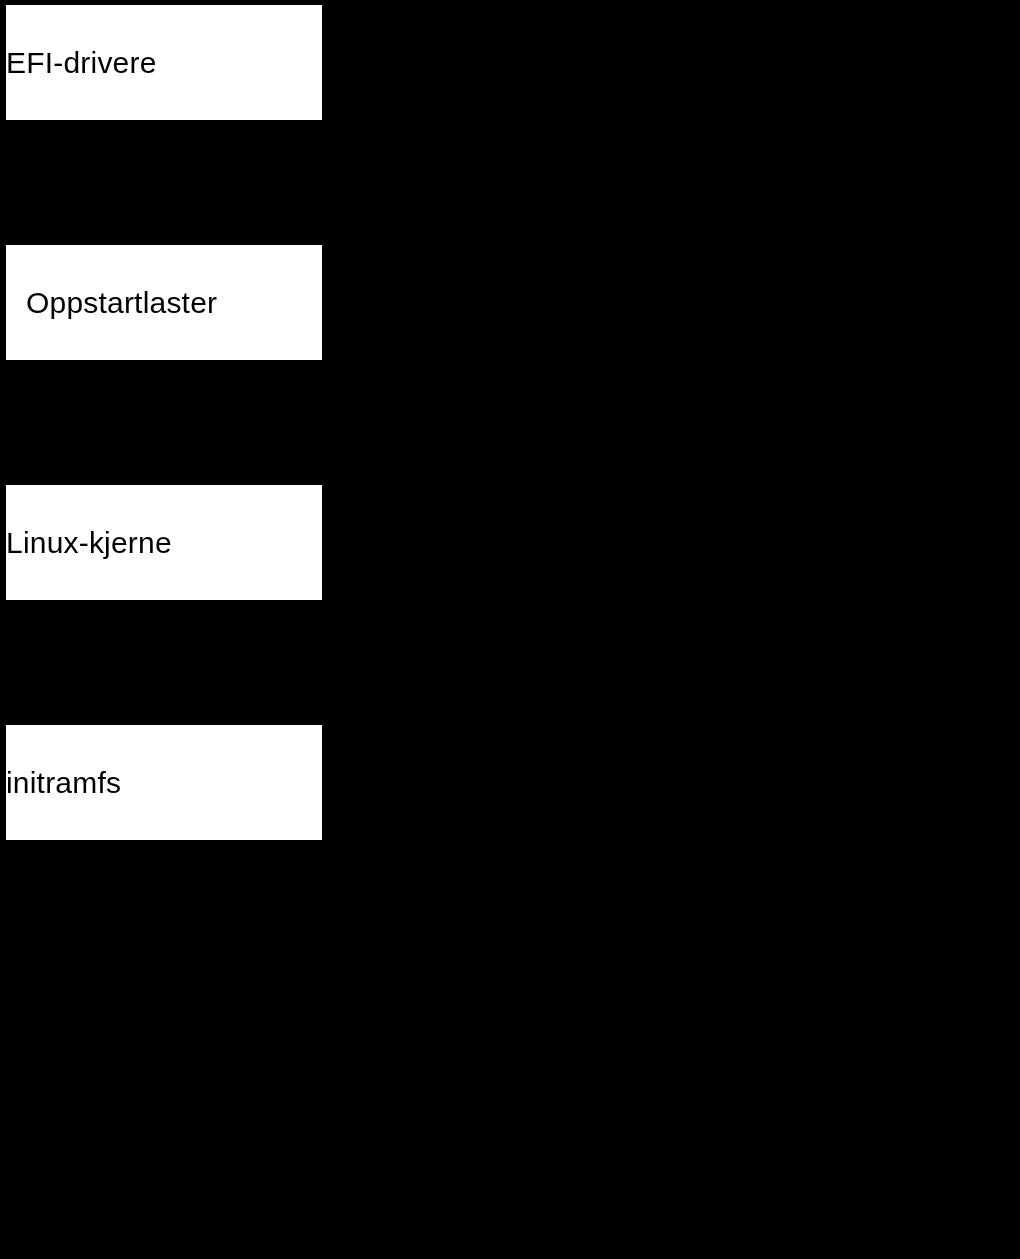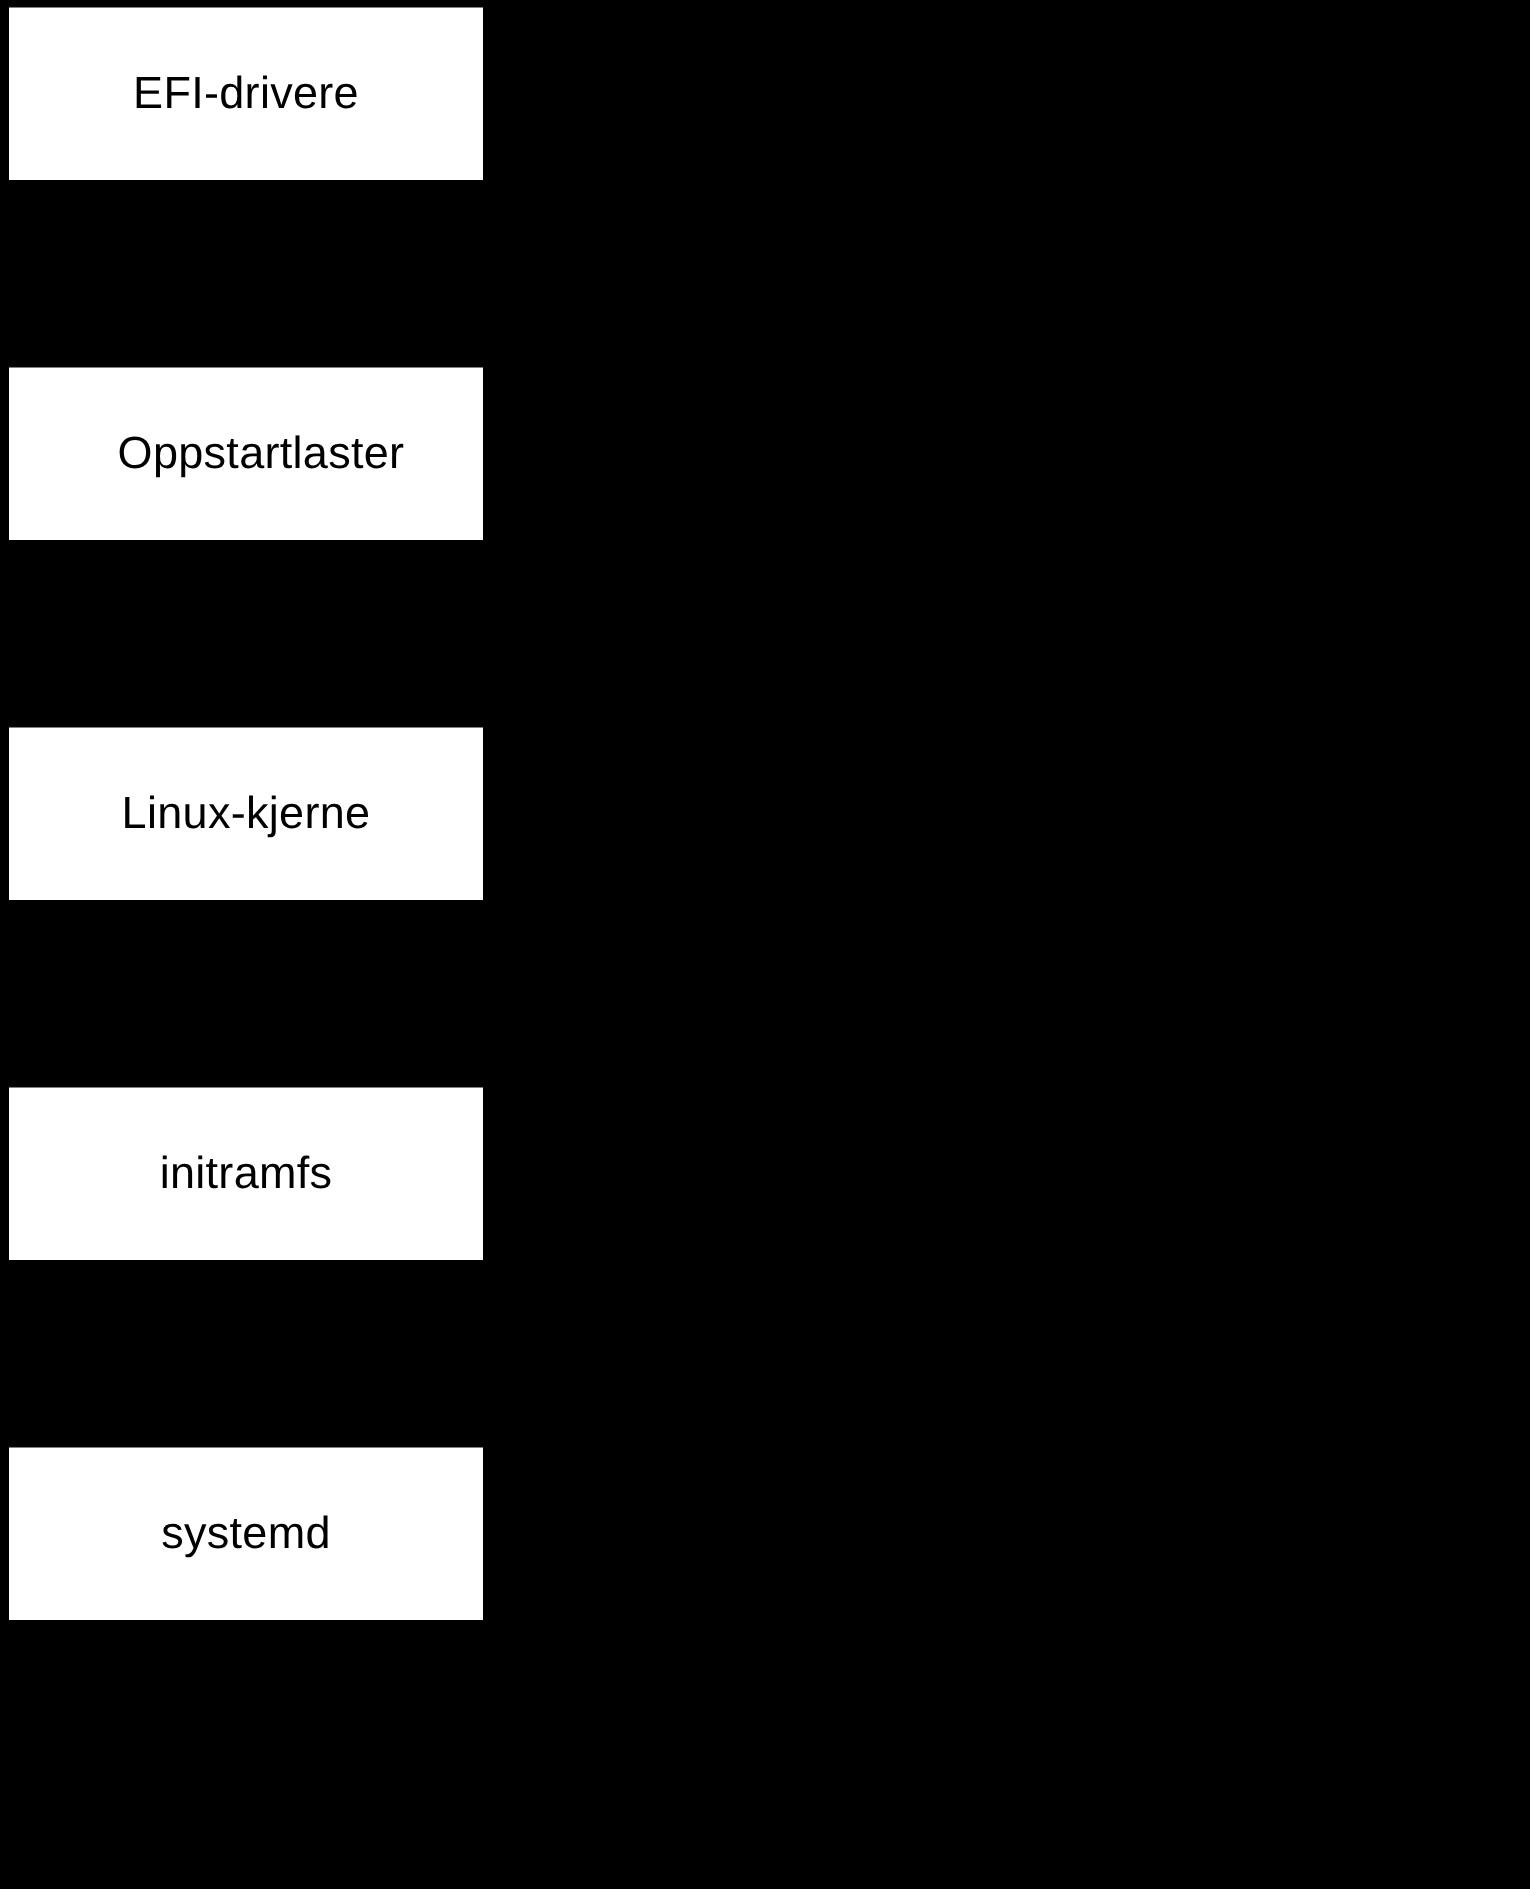--- a/index.html
+++ b/index.html
@@ -22,21 +22,20 @@
   }
   .node {
     position: absolute;
     left: 6px;
     width: 316px;
     height: 115px;
     background: #ffffff;
     color: #000000;
     display: flex;
     align-items: center;
-    justify-content: center;
     box-sizing: border-box;
     border: 0;
   }
   .node-label {
     font-family: "Liberation Sans", "DejaVu Sans", sans-serif;
     font-size: 30px;
     font-weight: 400;
     line-height: 1;
     letter-spacing: 0.2px;
     color: #000000;
@@ -63,17 +62,14 @@
   </div>
 
   <div class="node n3">
     <span class="node-label">initramfs</span>
   </div>
 
   <div class="node n2">
     <span class="node-label">Linux-kjerne</span>
   </div>
 
-  <div class="node n4">
-    <span class="node-label">systemd</span>
-  </div>
 
 </div>
 
 </body></html>

